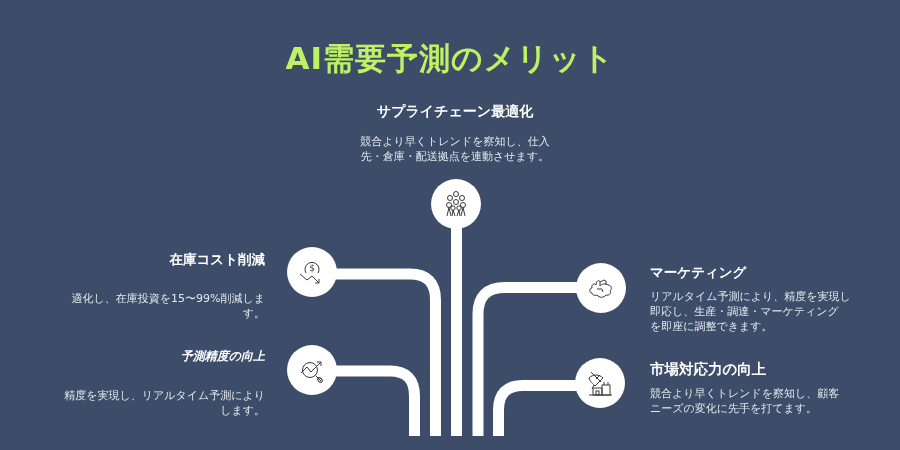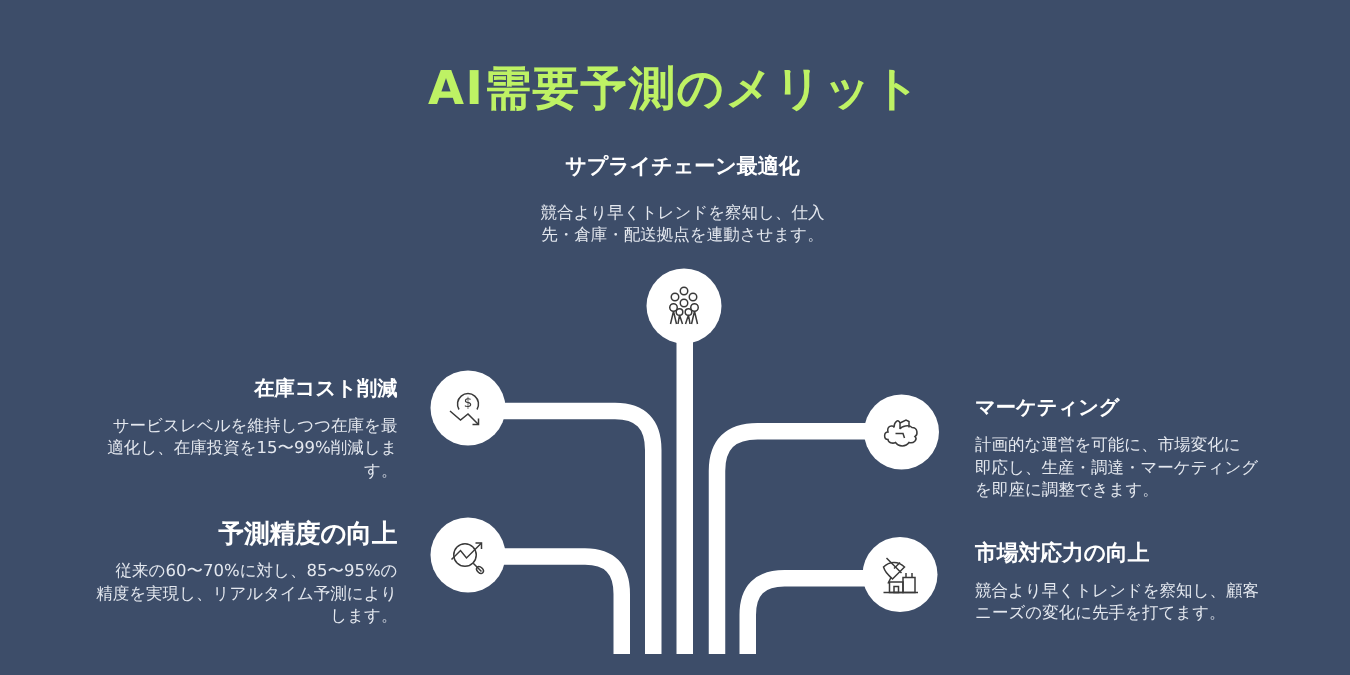--- a/index.html
+++ b/index.html
@@ -69,56 +69,56 @@
     <circle cx="22" cy="16" r="2.5"></circle>
     <circle cx="12" cy="19" r="2.2"></circle>
     <circle cx="18" cy="19" r="2.2"></circle>
     <path d="M8 18.5 L6 27 M8 18.5 L10 27 M12 21 L11 27 M12 21 L14 27 M18 21 L16 27 M18 21 L19 27 M22 18.5 L20 27 M22 18.5 L24 27"></path>
   </svg>
 </div>
 
 <div class="block left" style="left:60px; top:250px; width:205px;">
   <h3>在庫コスト削減</h3>
   <p>
-    <span>サービスレベルを維持しつつ在庫を最</span><br>
+    <br>
     <span>適化し、在庫投資を15〜99%削減しま</span><br>
     <span>す。</span>
   </p>
 </div>
 <div class="icon-circle" style="left:287px; top:247px;">
   <svg viewBox="0 0 30 30" fill="none" stroke="#3a3a3a" stroke-width="1">
     <path d="M9 16 A7 7 0 1 1 21 16"></path>
     <text x="15" y="14" font-size="9" text-anchor="middle" fill="#3a3a3a" stroke="none" font-family="DejaVu Sans, sans-serif">$</text>
     <path d="M3 17 L10 23 L15 19 L22 26"></path>
     <path d="M18 26 L22 26 L22 22"></path>
   </svg>
 </div>
 
 <div class="block left" style="left:60px; top:347px; width:205px;">
-  <h3 style="font-size:17px;">予測精度の向上</h3>
+  <h3 style="font-size:12px;font-style:italic;">予測精度の向上</h3>
   <p>
-    <span>従来の60〜70%に対し、85〜95%の</span><br>
+    <br>
     <span>精度を実現し、リアルタイム予測により</span><br>
     <span>します。</span>
   </p>
 </div>
 <div class="icon-circle" style="left:287px; top:345px;">
   <svg viewBox="0 0 30 30" fill="none" stroke="#3a3a3a" stroke-width="1">
     <circle cx="13" cy="15" r="7.5"></circle>
     <path d="M4 18 L10 12 L14 17 L24 7"></path>
     <path d="M20 7 L24 7 L24 11"></path>
     <path d="M18.5 20.5 L24 26"></path>
     <ellipse cx="23" cy="25" rx="1.8" ry="2.6" transform="rotate(-45 23 25)"></ellipse>
   </svg>
 </div>
 
 <div class="block" style="left:650px; top:263px; width:210px;">
   <h3>マーケティング</h3>
   <p>
-    <span>計画的な運営を可能に、市場変化に</span><br>
+    <span>リアルタイム予測により、精度を実現し</span><br>
     <span>即応し、生産・調達・マーケティング</span><br>
     <span>を即座に調整できます。</span>
   </p>
 </div>
 <div class="icon-circle" style="left:576px; top:263px;">
   <svg viewBox="0 0 30 30" fill="none" stroke="#3a3a3a" stroke-width="1">
     <path d="M6 20 C3 20 3 15 6 15 C5 11 9 10 10 12 C10 8 13 6 14 9 L14 13 C15 11 20 10 22 12 C26 12 26 17 24 18 C26 20 23 23 20 22 C18 25 13 25 11 22 C9 23 6 22 6 20 Z"></path>
     <path d="M14 9 L18 7 L20 8 L20 12"></path>
     <path d="M11 16 L16 16 L17 19"></path>
   </svg>

